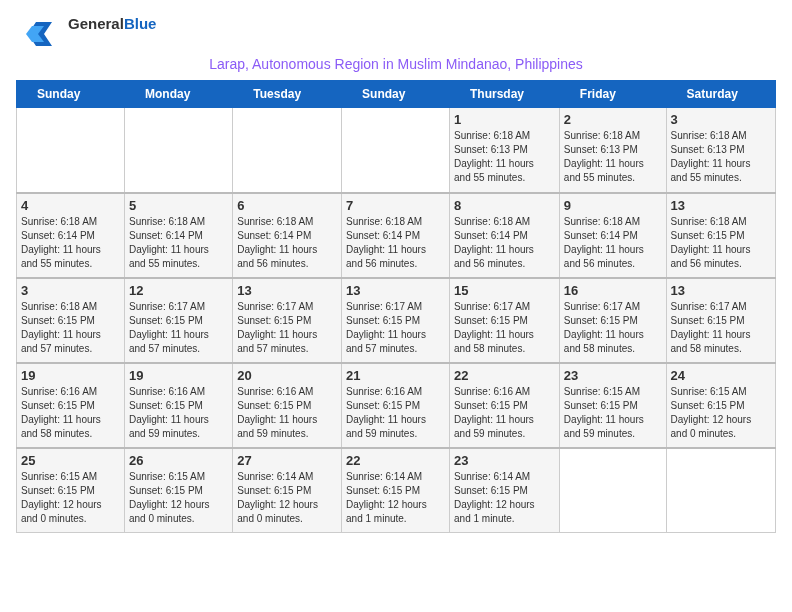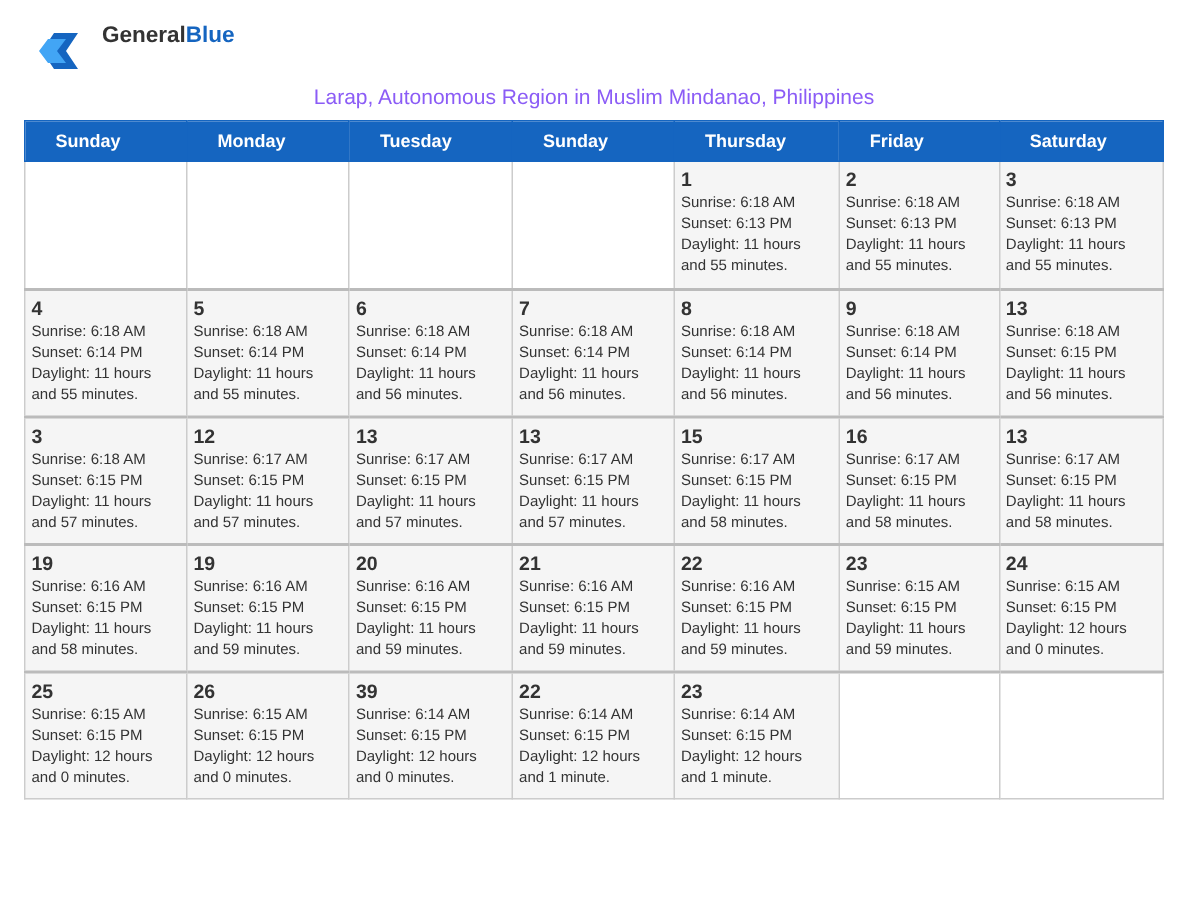--- a/index.html
+++ b/index.html
@@ -306,21 +306,21 @@
 and 0 minutes.</div>
         </td>
         <td class="cell-gray">
           <span class="day-number">26</span>
           <div class="day-info" style="white-space: pre-line;">Sunrise: 6:15 AM
 Sunset: 6:15 PM
 Daylight: 12 hours
 and 0 minutes.</div>
         </td>
         <td class="cell-gray">
-          <span class="day-number">39</span>
+          <span class="day-number">27</span>
           <div class="day-info" style="white-space: pre-line;">Sunrise: 6:14 AM
 Sunset: 6:15 PM
 Daylight: 12 hours
 and 0 minutes.</div>
         </td>
         <td class="cell-gray">
           <span class="day-number">22</span>
           <div class="day-info" style="white-space: pre-line;">Sunrise: 6:14 AM
 Sunset: 6:15 PM
 Daylight: 12 hours

